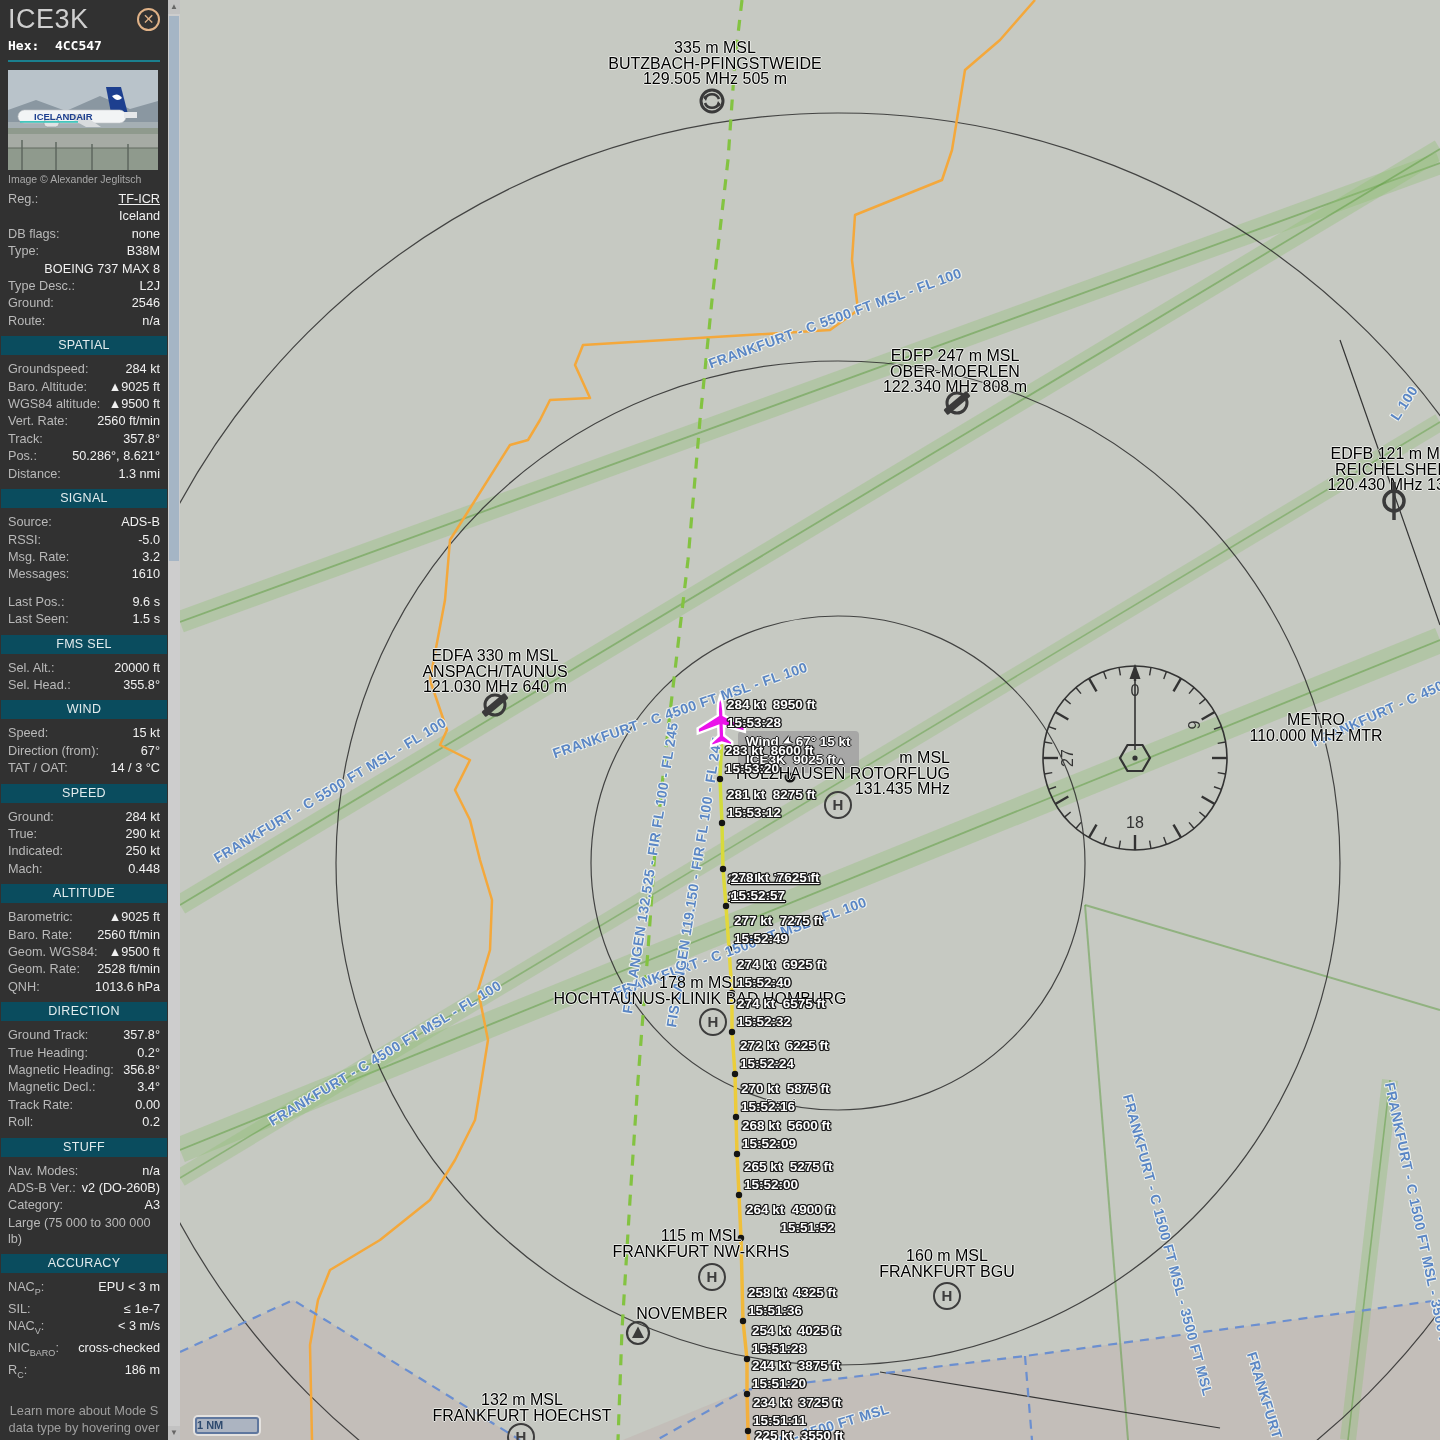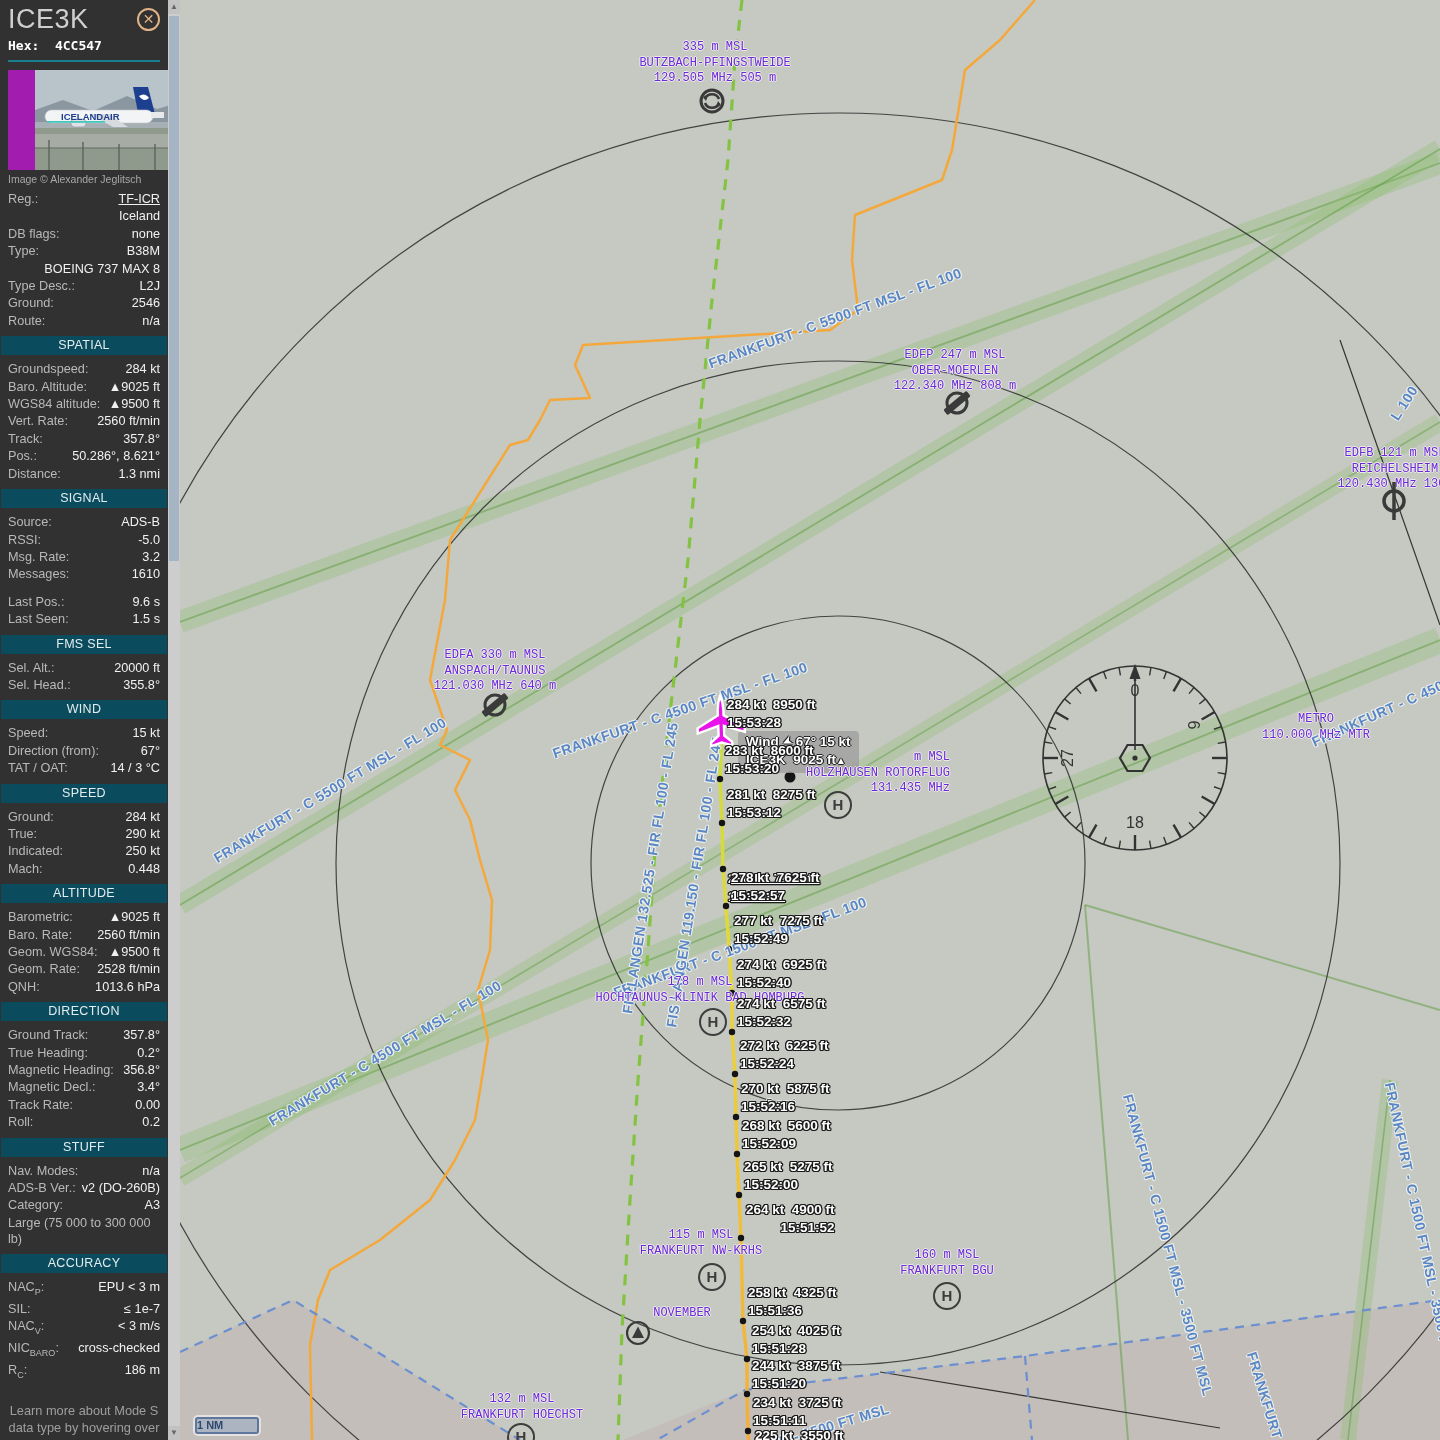--- a/index.html
+++ b/index.html
@@ -3,42 +3,42 @@
 <meta charset="utf-8">
 <style>
   html,body{margin:0;padding:0;background:#888;}
   #stage{position:relative;width:1440px;height:1440px;overflow:hidden;font-family:"Liberation Sans",sans-serif;background:#c6c9c2;}
   
   #sidebar{position:absolute;left:0;top:0;width:168px;height:1440px;background:#313131;color:#eee;overflow:hidden;z-index:20;}
   .sb-head{padding:4px 8px 0 8px;position:relative;}
   .sb-title{font-size:27px;color:#cfcfcf;letter-spacing:.5px;}
   .sb-hex{font-size:13px;font-weight:bold;color:#fff;font-family:"DejaVu Sans Mono","Liberation Mono",monospace;margin-top:3px;padding-bottom:7px;border-bottom:2px solid #1a7f8e;}
   .sb-close{position:absolute;right:8px;top:8px;width:19px;height:19px;border:2px solid #e0b287;border-radius:50%;color:#e0b287;font-size:14px;line-height:18px;text-align:center;cursor:pointer;}
-  .sb-photo{margin:8px 8px 0 8px;width:150px;height:100px;background:#a21caf;padding-left:27px;}
+  .sb-photo{margin:8px 8px 0 8px;width:150px;height:100px;background:#8b5cf6;}
   .sb-credit{font-size:10.5px;color:#a9a9a9;padding:3px 8px 6px 8px;}
   .s-row{display:flex;justify-content:space-between;padding:0 8px;font-size:12.7px;line-height:17.4px;white-space:nowrap;}
   .s-row.gap{margin-top:10px;}
   .s-row.wrap{white-space:normal;line-height:16.5px;}
   .s-label{color:#b9b9b9;}
   .s-label sub{font-size:9px;}
   .s-value{color:#f1f1f1;text-align:right;}
   .s-value.link{text-decoration:underline;cursor:pointer;}
   .s-header{background:#0a4c5e;color:#e3ecee;text-align:center;font-size:12.5px;line-height:19px;margin:6px 1px;letter-spacing:.3px;}
   .sb-footer{margin-top:18px;padding:0 6px;font-size:12.8px;line-height:17px;color:#9f9f9f;text-align:center;}
   
   #sb-scroll{position:absolute;left:168px;top:0;width:12px;height:1440px;background:#cdcdcd;z-index:21;}
   #sb-scroll .arrow{position:absolute;left:0;width:12px;height:14px;background:#c2c2c2;color:#666;font-size:8px;text-align:center;line-height:14px;}
   #sb-thumb{position:absolute;left:1px;top:16px;width:10px;height:545px;background:#a5b5c5;}
   
   #map{position:absolute;left:180px;top:0;width:1260px;height:1440px;overflow:hidden;background:#c6c9c2;}
   #map svg.base{position:absolute;left:0;top:0;z-index:1;}
   .aslabel{position:absolute;z-index:2;font-size:14px;font-weight:bold;color:#5a86c5;white-space:nowrap;letter-spacing:.4px;
     text-shadow:-1px 0 0 rgba(236,239,235,.95),1px 0 0 rgba(236,239,235,.95),0 -1px 0 rgba(236,239,235,.95),0 1px 0 rgba(236,239,235,.95),1px 1px 0 rgba(236,239,235,.9),-1px -1px 0 rgba(236,239,235,.9);}
-  .mlabel{position:absolute;z-index:5;font-size:12px;color:#6d28d9;text-align:center;line-height:15.5px;white-space:nowrap;
-    text-shadow:-1px 0 0 rgba(238,240,236,.9),1px 0 0 rgba(238,240,236,.9),0 -1px 0 rgba(238,240,236,.9),0 1px 0 rgba(238,240,236,.9);font-family:Liberation Mono, monospace;}
+  .mlabel{position:absolute;z-index:5;font-size:16px;color:#000000;text-align:center;line-height:15.5px;white-space:nowrap;
+    text-shadow:-1px 0 0 rgba(238,240,236,.9),1px 0 0 rgba(238,240,236,.9),0 -1px 0 rgba(238,240,236,.9),0 1px 0 rgba(238,240,236,.9);}
   .hicon{position:absolute;z-index:5;width:24px;height:24px;border:2.5px solid #3d3d3d;border-radius:50%;color:#3d3d3d;
     font-size:15px;font-weight:bold;line-height:24px;text-align:center;transform:translate(-50%,-50%);}
   .navicon{position:absolute;z-index:5;transform:translate(-50%,-50%);}
   .trail-label{position:absolute;z-index:7;font-size:13.5px;font-weight:bold;color:#fff;line-height:18px;white-space:nowrap;
     text-shadow:-1.3px 0 0 #1a1a1a,1.3px 0 0 #1a1a1a,0 -1.3px 0 #1a1a1a,0 1.3px 0 #1a1a1a,-1px -1px 0 #1a1a1a,1px 1px 0 #1a1a1a,1px -1px 0 #1a1a1a,-1px 1px 0 #1a1a1a;}
   #tooltip{position:absolute;z-index:4;background:rgba(158,158,158,.78);border-radius:4px;padding:2px 8px 3px 8px;
     font-size:13.5px;font-weight:bold;color:#fff;line-height:18px;white-space:nowrap;
     text-shadow:-1.2px 0 0 #222,1.2px 0 0 #222,0 -1.2px 0 #222,0 1.2px 0 #222;}
   #tooltip .warr{display:inline-block;transform:rotate(155deg);font-size:11px;}
   #aircraft{position:absolute;z-index:6;transform:translate(-50%,-50%) rotate(-2deg);}

